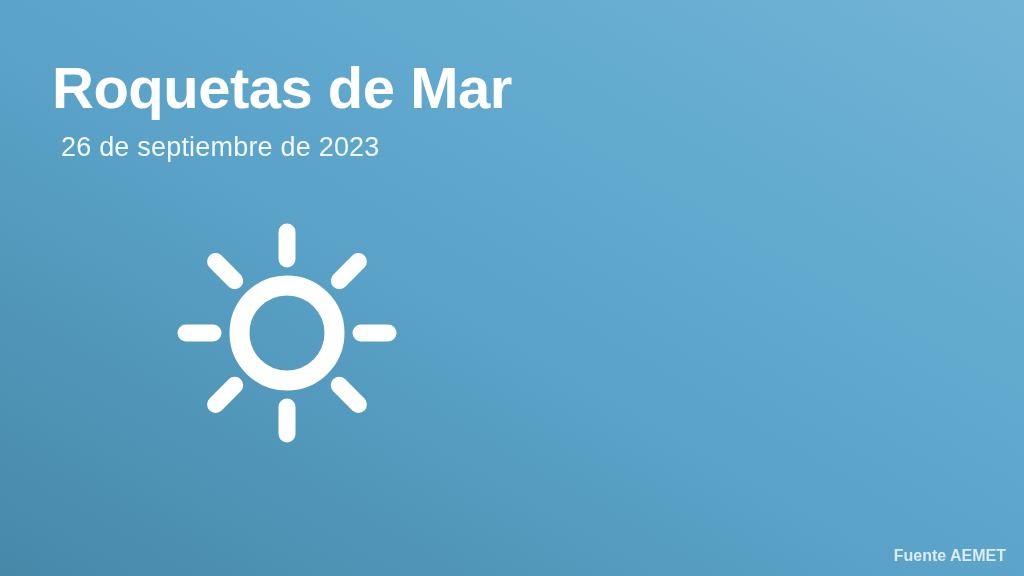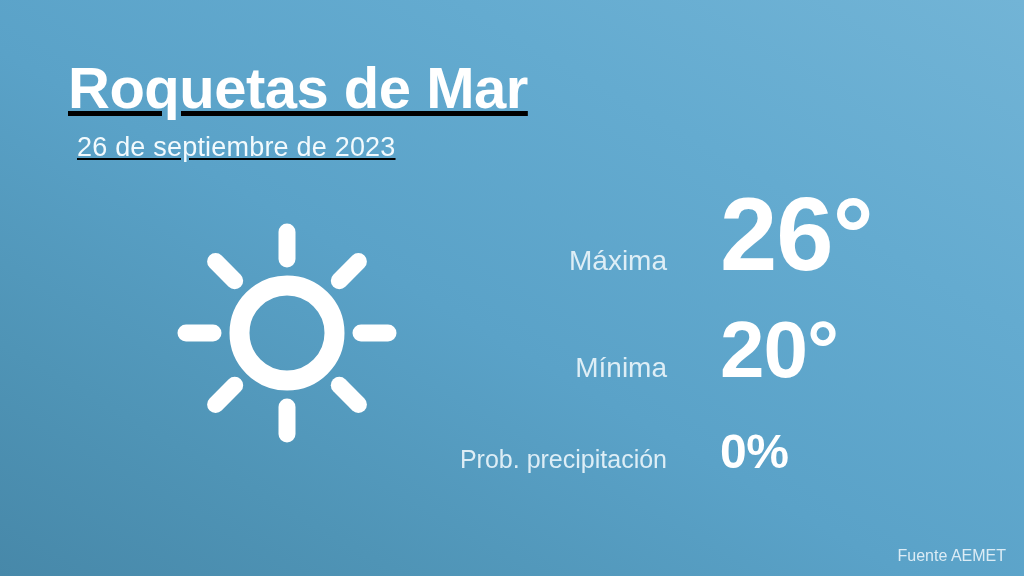--- a/index.html
+++ b/index.html
@@ -17,24 +17,23 @@
     position: relative;
     width: 1024px;
     height: 576px;
     background: linear-gradient(210deg, #72b4d6 0%, #64abd0 28%, #5aa2c8 55%, #4f94b6 80%, #4788a9 100%);
     overflow: hidden;
   }
 
   
   #header {
     position: absolute;
-    left: 68px;
+    left: 52px;
     top: 58px;
     width: 620px;
-    text-decoration: underline;
   }
   #city-title {
     margin: 0;
     font-size: 58px;
     line-height: 1.02;
     font-weight: bold;
     color: #ffffff;
     letter-spacing: -0.5px;
     white-space: nowrap;
   }
@@ -102,21 +101,21 @@
   .row-max .data-value  { font-size: 103px; }
   .row-min .data-value  { font-size: 80px; }
   .row-prec .data-value { font-size: 48px; letter-spacing: -0.5px; }
 
   
   #source-text {
     position: absolute;
     right: 18px;
     bottom: 11px;
     font-size: 16px;
-    font-weight: 400;
+    font-weight: 700;
     color: #eaf4fa;
     opacity: 0.9;
     white-space: nowrap;
   }
 </style>
 </head>
 <body>
 
 <div id="card">
 
@@ -136,34 +135,16 @@
         <line x1="19" y1="120" x2="46" y2="120"></line>
         <line x1="194" y1="120" x2="221" y2="120"></line>
         <line x1="48.6" y1="48.6" x2="67.7" y2="67.7"></line>
         <line x1="172.3" y1="172.3" x2="191.4" y2="191.4"></line>
         <line x1="191.4" y1="48.6" x2="172.3" y2="67.7"></line>
         <line x1="67.7" y1="172.3" x2="48.6" y2="191.4"></line>
       </g>
     </svg>
   </div>
 
-  <div id="data-panel">
-
-    <div class="data-row row-max">
-      <span class="data-label">Máxima</span>
-      <span class="data-value">26°</span>
-    </div>
-
-    <div class="data-row row-min">
-      <span class="data-label">Mínima</span>
-      <span class="data-value">20°</span>
-    </div>
-
-    <div class="data-row row-prec">
-      <span class="data-label">Prob. precipitación</span>
-      <span class="data-value">0%</span>
-    </div>
-
-  </div>
 
   <div id="source-text">Fuente AEMET</div>
 
 </div>
 
 </body></html>

